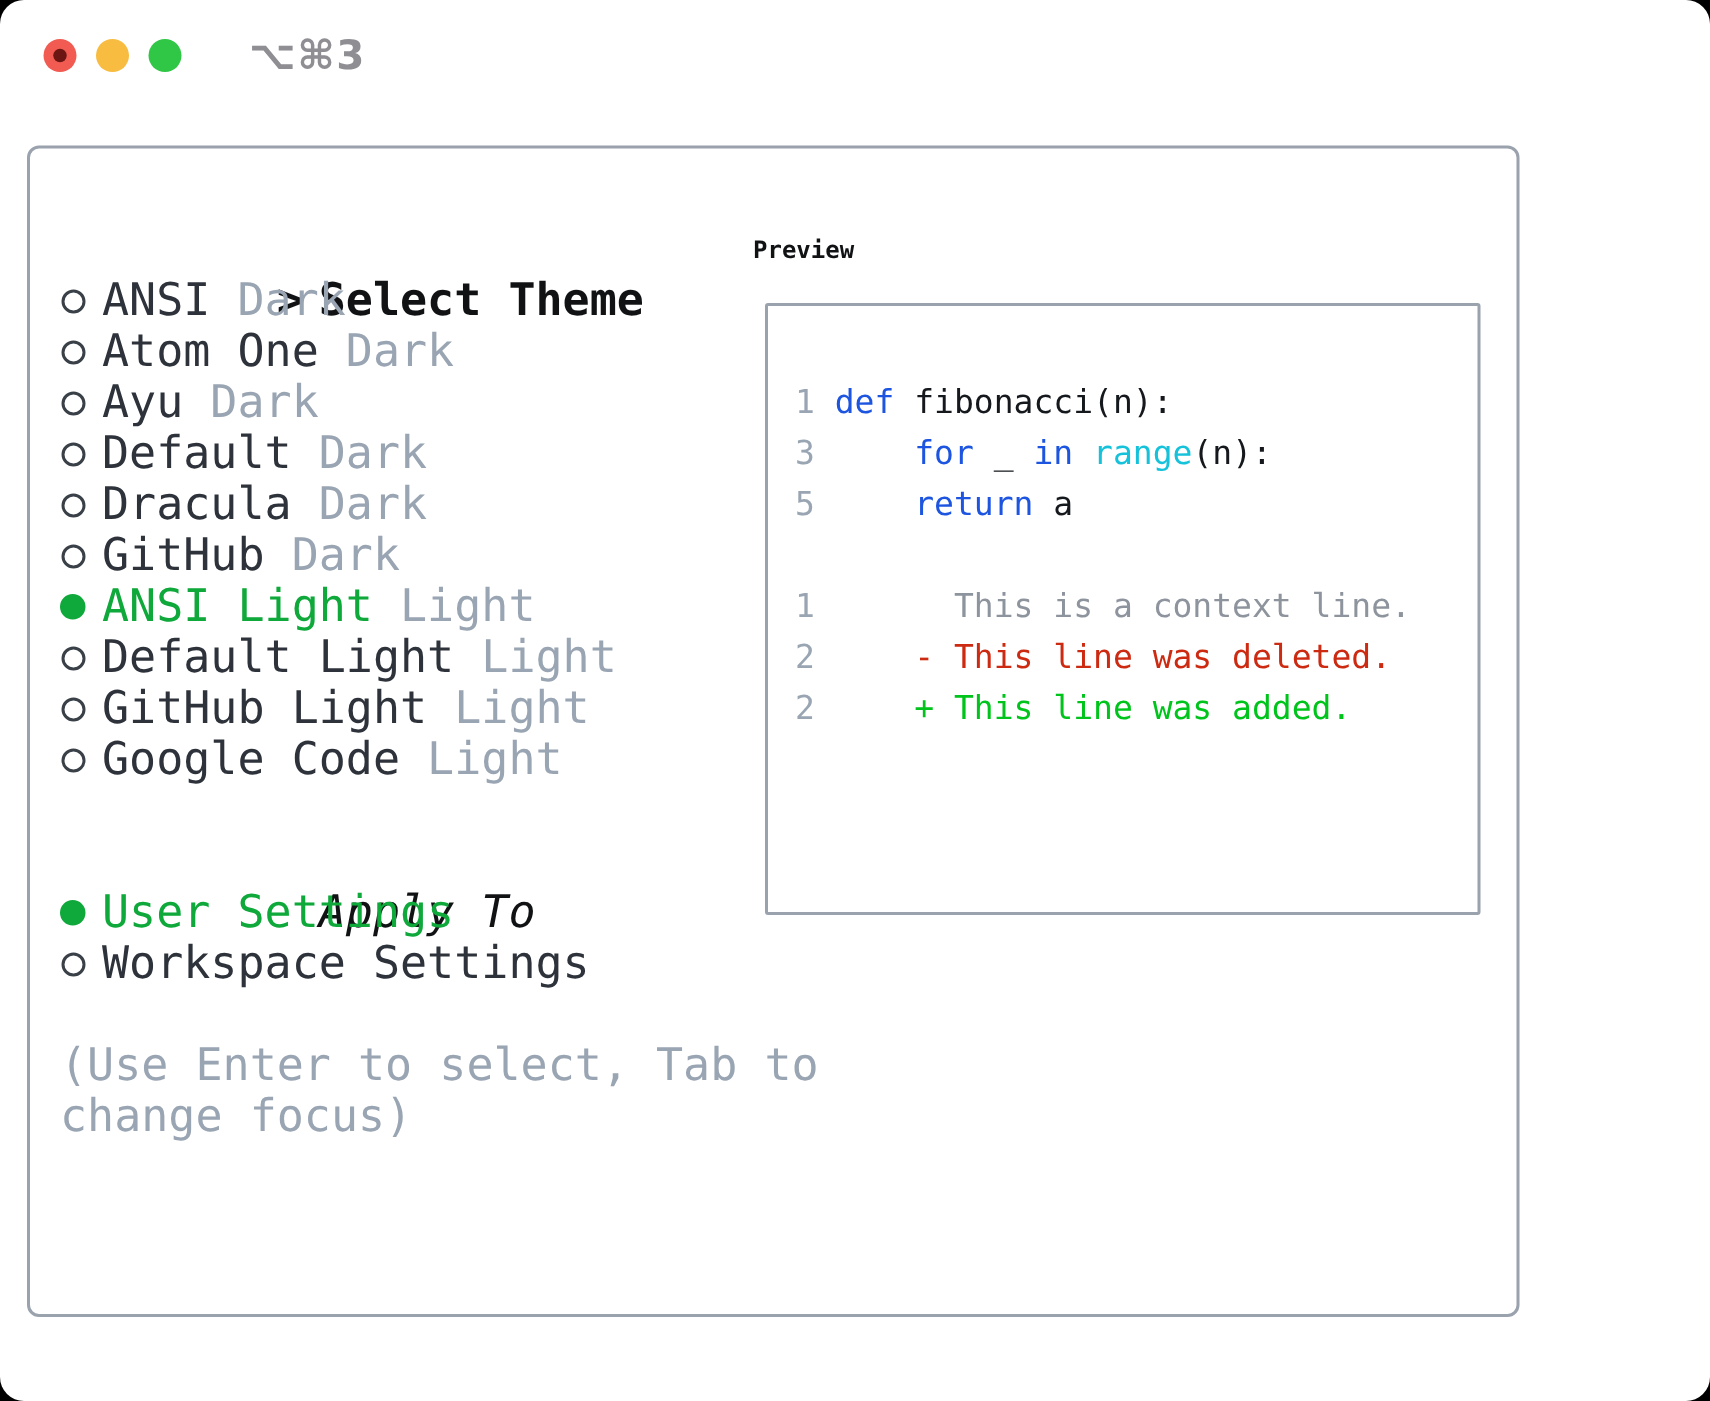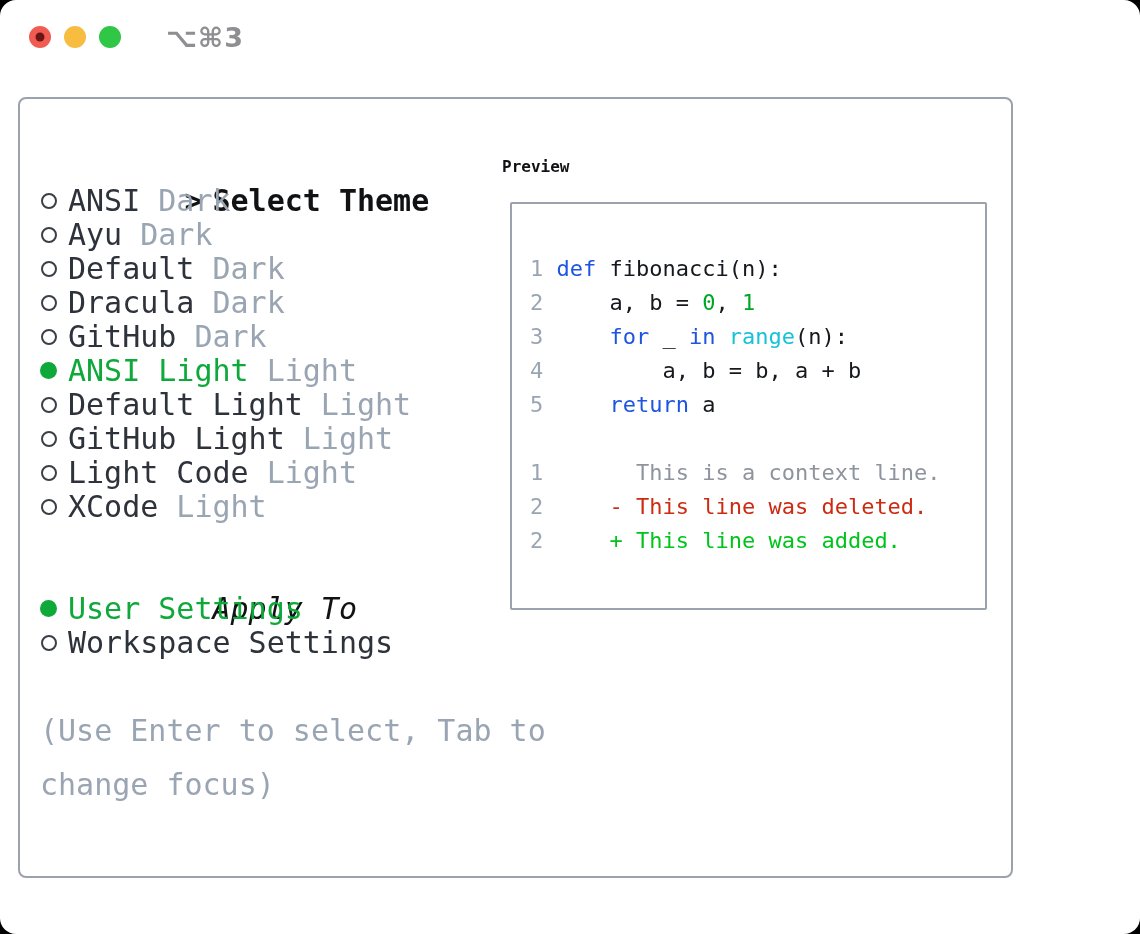--- a/index.html
+++ b/index.html
@@ -43,21 +43,21 @@
   .row .circle::before{
     content:"";position:absolute;left:1px;top:9px;width:12px;height:12px;
     border:2px solid var(--circle);border-radius:50%;
   }
   .row .circle.sel::before{
     border:none;width:17px;height:17px;left:0;top:8px;background:var(--green-sel);
   }
   .row.hdr{font-weight:bold;color:var(--header);}
   .row .muted{color:var(--muted);}
   .row.sel .label{color:var(--green-sel);}
-  .row.help{color:var(--muted);margin-top:20px;}
+  .row.help{color:var(--muted);}
   
   .preview-title{
     position:absolute;left:482px;top:51px;height:34px;line-height:34px;
     font-size:16px;font-weight:bold;color:var(--header);
   }
   .preview-box{
     position:absolute;left:490px;top:103px;width:477px;height:408px;
     border:2px solid var(--border);border-radius:2px;box-sizing:border-box;
     padding:48px 0 0 18px;overflow:hidden;
   }
@@ -84,29 +84,29 @@
   <div class="hotkey">⌥⌘3</div>
 
   <div class="panel">
 
     <div class="left-pane">
       <div class="row hdr">
         <span class="marker">&gt;</span><span>Select Theme</span>
       </div>
       <div id="theme-list">
           <div class="row item"><span class="marker circle"></span><span class="label">ANSI</span><span class="muted"> Dark</span></div>
+          <div class="row item"><span class="marker circle"></span><span class="label">Atom One</span><span class="muted"> Dark</span></div>
           <div class="row item"><span class="marker circle"></span><span class="label">Ayu</span><span class="muted"> Dark</span></div>
           <div class="row item"><span class="marker circle"></span><span class="label">Default</span><span class="muted"> Dark</span></div>
           <div class="row item"><span class="marker circle"></span><span class="label">Dracula</span><span class="muted"> Dark</span></div>
           <div class="row item"><span class="marker circle"></span><span class="label">GitHub</span><span class="muted"> Dark</span></div>
           <div class="row item sel"><span class="marker circle sel"></span><span class="label">ANSI Light</span><span class="muted"> Light</span></div>
           <div class="row item"><span class="marker circle"></span><span class="label">Default Light</span><span class="muted"> Light</span></div>
           <div class="row item"><span class="marker circle"></span><span class="label">GitHub Light</span><span class="muted"> Light</span></div>
-          <div class="row item"><span class="marker circle"></span><span class="label">Light Code</span><span class="muted"> Light</span></div>
-          <div class="row item"><span class="marker circle"></span><span class="label">XCode</span><span class="muted"> Light</span></div>
+          <div class="row item"><span class="marker circle"></span><span class="label">Google Code</span><span class="muted"> Light</span></div>
         </div>
       <div class="row"></div>
       <div class="row" style="color:var(--header);font-style:italic;">
         <span class="marker"></span><span>Apply To</span>
       </div>
       <div id="apply-list">
           <div class="row item sel"><span class="marker circle sel"></span><span class="label">User Settings</span></div>
           <div class="row item"><span class="marker circle"></span><span class="label">Workspace Settings</span></div>
         </div>
       <div class="row"></div>
@@ -114,23 +114,21 @@
           <div class="row help">(Use Enter to select, Tab to</div>
           <div class="row help">change focus)</div>
         </div>
     </div>
 
     <div class="preview-title">Preview</div>
 
     <div class="preview-box">
       <div id="preview-lines">
           <div class="pline"><span class="seg ln">1</span><span class="seg t"> </span><span class="seg kw">def</span><span class="seg t"> fibonacci(n):</span></div>
-          <div class="pline"><span class="seg ln">2</span><span class="seg t">     a, b = </span><span class="seg num">0</span><span class="seg t">, </span><span class="seg num">1</span></div>
           <div class="pline"><span class="seg ln">3</span><span class="seg t">     </span><span class="seg kw">for</span><span class="seg t"> _ </span><span class="seg kw">in</span><span class="seg t"> </span><span class="seg fn">range</span><span class="seg t">(n):</span></div>
-          <div class="pline"><span class="seg ln">4</span><span class="seg t">         a, b = b, a + b</span></div>
           <div class="pline"><span class="seg ln">5</span><span class="seg t">     </span><span class="seg kw">return</span><span class="seg t"> a</span></div>
           <div class="pline"></div>
           <div class="pline"><span class="seg ln">1</span><span class="seg ctx">       This is a context line.</span></div>
           <div class="pline"><span class="seg ln">2</span><span class="seg del">     - This line was deleted.</span></div>
           <div class="pline"><span class="seg ln">2</span><span class="seg add">     + This line was added.</span></div>
         </div>
     </div>
 
   </div>
 </div>

